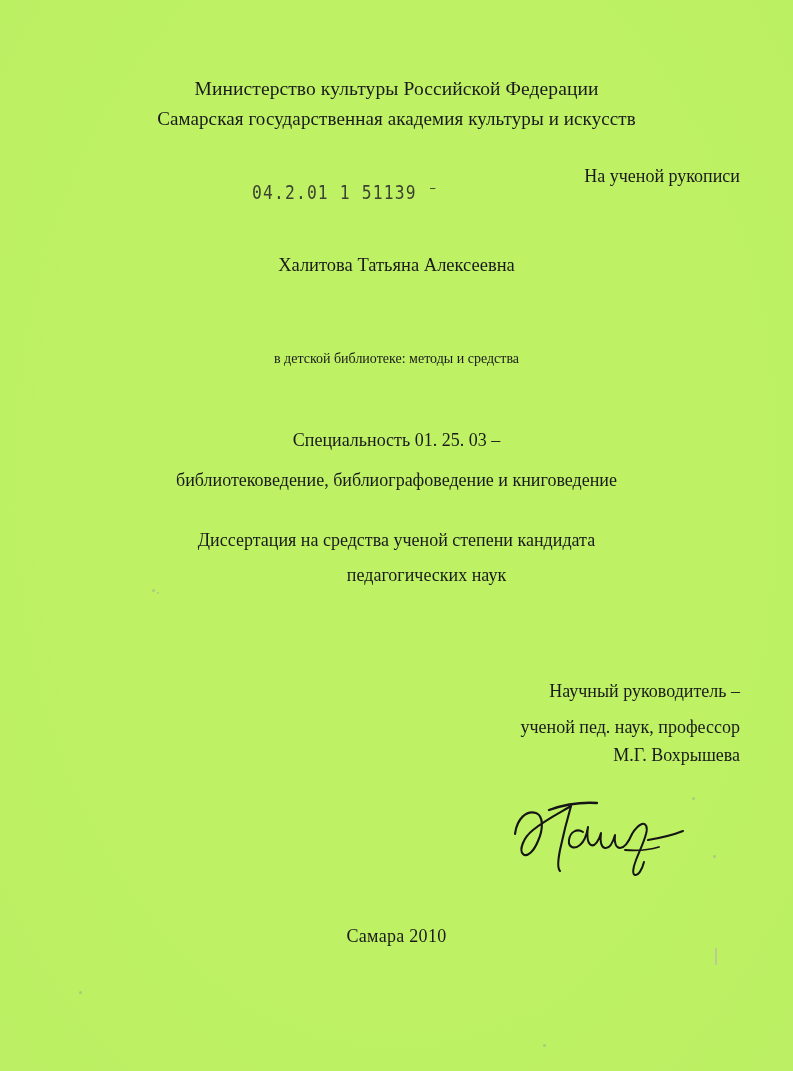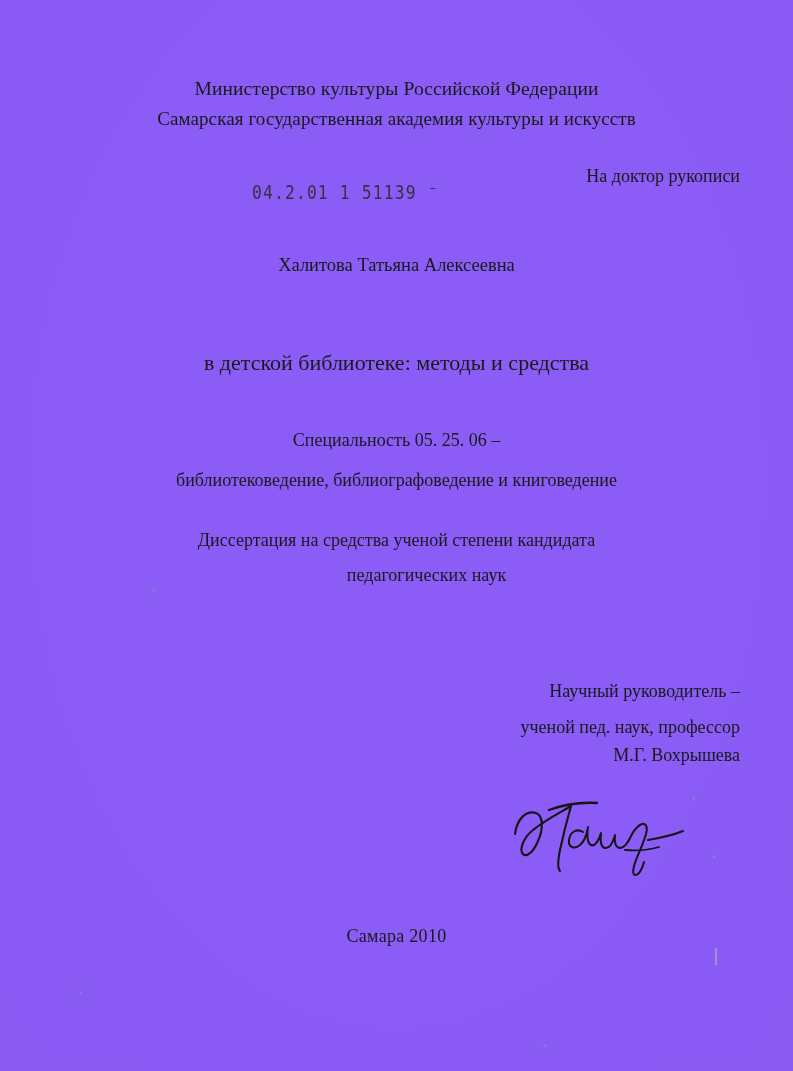--- a/index.html
+++ b/index.html
@@ -10,21 +10,21 @@
   }
   body {
     font-family: "Liberation Serif", "DejaVu Serif", serif;
     color: #1a1a1a;
   }
   .page {
     position: relative;
     width: 793px;
     height: 1071px;
     margin: 0 auto;
-    background: #8b5cf6;
+    background: #bef264;
     overflow: hidden;
   }
   
   .paper-tone {
     position: absolute;
     inset: 0;
     background:
       radial-gradient(ellipse at 50% 45%, rgba(255,255,255,0) 55%, rgba(0,0,0,0.012) 100%);
     pointer-events: none;
   }
@@ -84,21 +84,21 @@
     font-size: 18.5px;
   }
 
   
   .title-1 {
     top: 313px;
     font-size: 18px;
   }
   .title-2 {
     top: 351px;
-    font-size: 22px;
+    font-size: 14px;
     font-family: Liberation Serif, serif;
   }
 
   
   .spec-code {
     top: 431px;
     font-size: 18px;
   }
   .spec-name {
     top: 471px;
@@ -179,28 +179,28 @@
 <div class="page">
 
   <div class="paper-tone"></div>
 
   <div class="center-block line org-1">Министерство культуры Российской Федерации</div>
 
   <div class="center-block line org-2">Самарская  государственная академия культуры и искусств</div>
 
   <div class="stamp">04.2.01  1 51139 ⁻</div>
 
-  <div class="right-block line manuscript-note">На доктор рукописи</div>
+  <div class="right-block line manuscript-note">На ученой рукописи</div>
 
   <div class="center-block line author">Халитова Татьяна Алексеевна</div>
 
 
   <div class="center-block line title-2">в детской библиотеке: методы и средства</div>
 
-  <div class="center-block line spec-code">Специальность 05. 25. 06 –</div>
+  <div class="center-block line spec-code">Специальность 01. 25. 03 –</div>
 
   <div class="center-block line spec-name">библиотековедение, библиографоведение и книговедение</div>
 
   <div class="center-block line degree-1">Диссертация на средства ученой степени кандидата</div>
 
   <div class="center-block line degree-2">педагогических наук</div>
 
   <div class="right-block line sup-1">Научный руководитель –</div>
 
   <div class="right-block line sup-2">ученой пед. наук, профессор</div>

